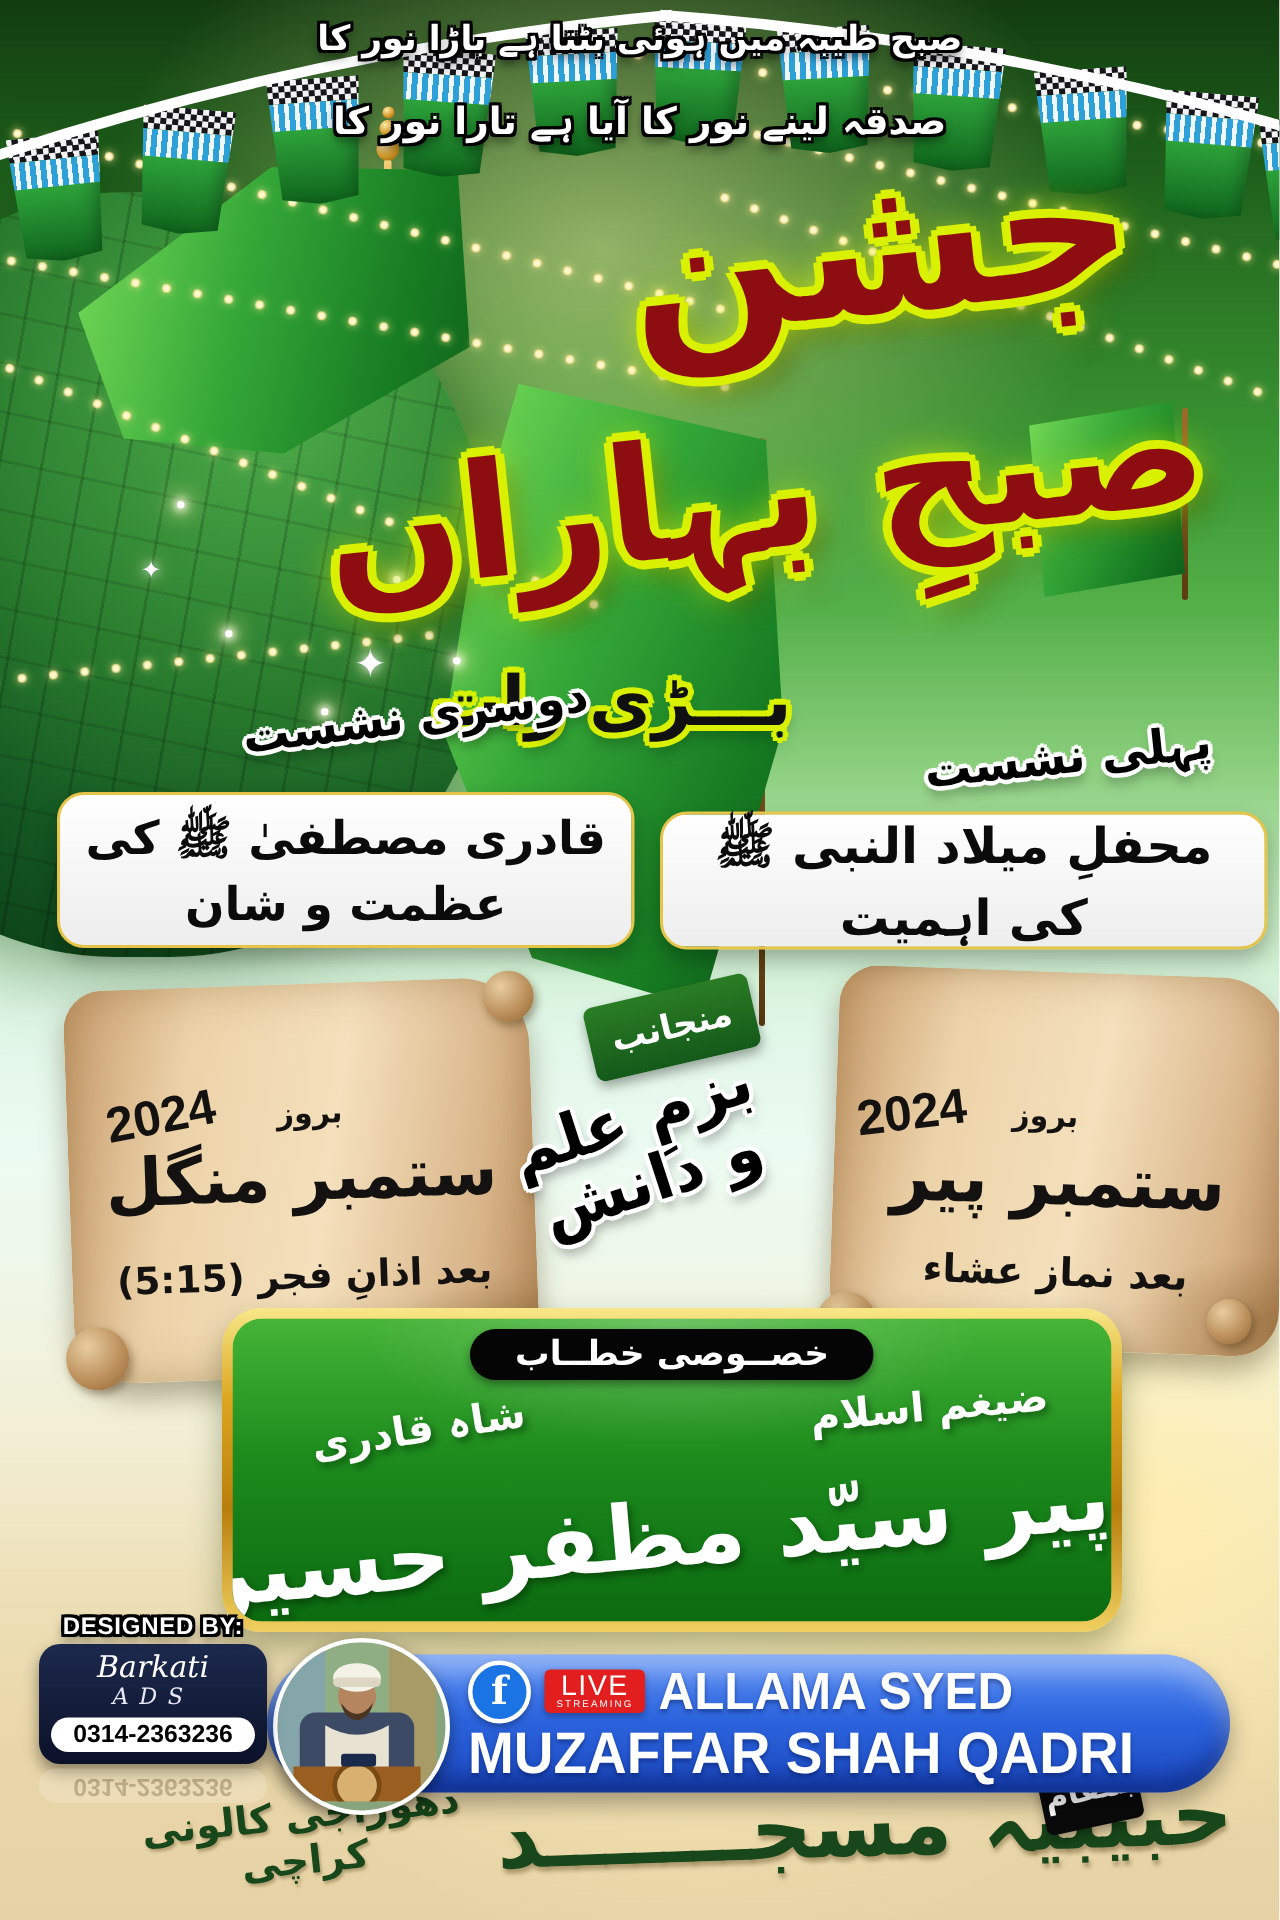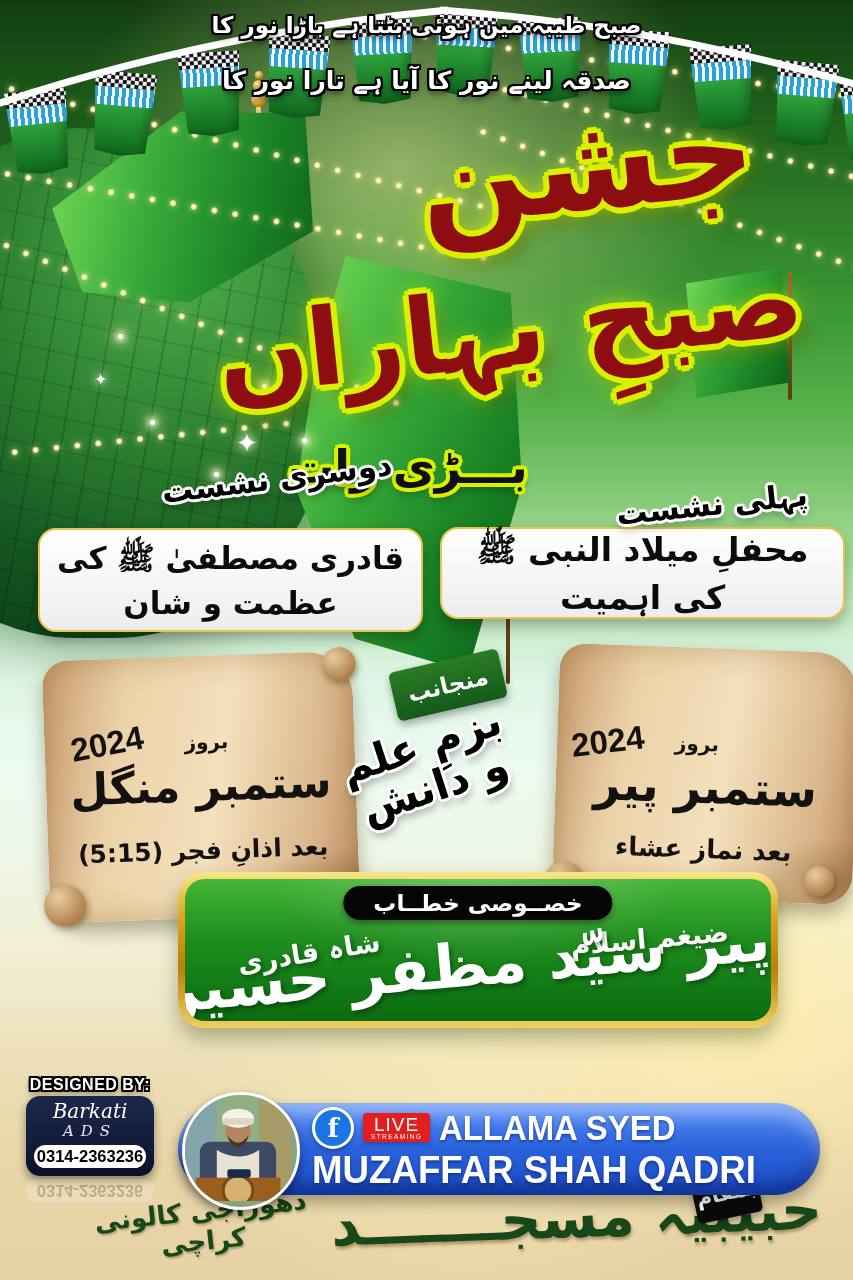--- a/index.html
+++ b/index.html
@@ -89,37 +89,37 @@
     text-shadow:2px 3px 3px rgba(0,0,0,.55);
   }
   .scroll-urdu{color:#141210;font-weight:bold;text-align:center;}
   .org-label{
     background:linear-gradient(180deg,#2a7d24,#14591a);color:#fff;border-radius:6px;
     display:flex;align-items:center;justify-content:center;font-size:23px;font-weight:bold;
     box-shadow:0 4px 8px rgba(0,0,0,.35);z-index:6;
   }
   .org-name{font-size:42px;font-weight:bold;color:#000;line-height:1.05;text-align:center;z-index:6;}
   .speech-banner{
-    left:148px;top:872px;width:600px;height:156px;border-radius:26px;padding:7px;box-sizing:border-box;
+    left:148px;top:872px;width:600px;height:216px;border-radius:26px;padding:7px;box-sizing:border-box;
     background:linear-gradient(180deg,#f8e788,#dca621 28%,#b97f0c 62%,#f0d060);
-    box-shadow:0 10px 20px rgba(40,60,10,.35);z-index:5;margin-left:30px;
+    box-shadow:0 10px 20px rgba(40,60,10,.35);z-index:5;
   }
   .speech-inner{
     width:100%;height:100%;border-radius:20px;position:relative;overflow:hidden;
     background:
       radial-gradient(300px 120px at 50% 0%, rgba(255,255,255,.22), transparent 70%),
       linear-gradient(180deg,#45b437,#1d8c1d 45%,#0b6b10);
   }
   .speech-pill{
     position:absolute;top:7px;left:50%;transform:translateX(-50%);
     background:#050505;color:#fff;border-radius:22px;padding:4px 30px;
     font-size:23px;font-weight:bold;white-space:nowrap;box-shadow:0 3px 6px rgba(0,0,0,.4);
   }
   .speech-text{color:#fff;font-weight:bold;text-shadow:2px 3px 5px rgba(0,30,0,.45);}
-  .designer{left:26px;top:1076px;width:128px;text-align:center;z-index:8;}
+  .designer{left:26px;top:1076px;width:152px;text-align:center;z-index:8;}
   .designer-heading{font-family:"Liberation Sans",sans-serif;font-size:16px;font-weight:bold;color:#fff;letter-spacing:.5px;}
   .designer-card{margin-top:2px;background:linear-gradient(180deg,#1d2a4e,#0b1128);border-radius:14px;padding:5px 8px 8px;box-shadow:0 5px 10px rgba(0,0,0,.4);}
   .designer-brand{font-family:"DejaVu Serif",serif;font-style:italic;font-size:20px;color:#fff;line-height:1;}
   .designer-sub{font-family:"DejaVu Serif",serif;font-style:italic;font-size:15px;color:#e9e9fa;letter-spacing:7px;margin-top:1px;}
   .designer-phone{margin-top:5px;background:#fff;border-radius:12px;color:#000;font-family:"Liberation Sans",sans-serif;font-weight:bold;font-size:16.5px;padding:2px 0;}
   .designer-reflection{margin-top:3px;transform:scaleY(-1);opacity:.18;background:#fff;border-radius:12px;color:#000;font-family:"Liberation Sans",sans-serif;font-weight:bold;font-size:16.5px;padding:2px 0;}
   .live-bar{
     left:178px;top:1103px;width:642px;height:92px;border-radius:46px;z-index:7;
     background:linear-gradient(180deg,#5c90f5,#2b63dd 48%,#1b49bf);
     box-shadow:inset 0 12px 16px rgba(255,255,255,.35), inset 0 -10px 14px rgba(0,20,90,.45), 0 8px 14px rgba(0,0,0,.3);
@@ -202,21 +202,21 @@
   <div class="abs couplet rtl ob" style="top:66px;font-size:25px;">صدقہ لینے نور کا آیا ہے تارا نور کا</div>
   <div class="abs couplet rtl ob" style="top:12px;font-size:23px;">صبح طیبہ میں ہوئی بٹتا ہے باڑا نور کا</div>
 
   <div class="abs title-wrap rtl">
     <div class="abs title-glow" style="right:36px;top:-8px;font-size:128px;line-height:1;">جشن</div>
     <div class="abs title-glow" style="left:0;top:158px;font-size:106px;line-height:1;white-space:nowrap;">صبحِ بہاراں</div>
   </div>
   <div class="abs subtitle rtl">بـــڑی رات</div>
 
   <div class="abs session-header ow rtl" style="left:592px;top:486px;width:240px;transform:rotate(-6deg);">پہلی نشست</div>
-  <div class="abs session-box rtl" style="left:440px;top:527px;width:405px;height:92px;font-size:33px;">محفلِ میلاد النبی ﷺ کی اہمیت</div>
+  <div class="abs session-box rtl" style="left:440px;top:541px;width:405px;height:92px;font-size:33px;">محفلِ میلاد النبی ﷺ کی اہمیت</div>
 
   <div class="abs session-header ow rtl" style="left:142px;top:460px;width:270px;transform:rotate(-7deg);">دوسری نشست</div>
   <div class="abs session-box rtl" style="left:38px;top:528px;width:385px;height:104px;font-size:31px;">قادری مصطفیٰ ﷺ کی عظمت و شان</div>
 
   <div class="abs scroll" style="left:556px;top:648px;width:300px;height:252px;transform:rotate(2deg);">
     <div class="abs curl" style="left:-8px;bottom:-6px;width:40px;height:40px;"></div>
     <div class="abs curl" style="right:18px;bottom:8px;width:30px;height:30px;"></div>
     <div class="abs scroll-urdu" style="left:14px;top:78px;font-size:33px;transform:rotate(-9deg);font-family:'Liberation Sans',sans-serif;">2024</div>
     <div class="abs scroll-urdu rtl" style="left:118px;top:84px;font-size:20px;">بروز</div>
     <div class="abs scroll-urdu rtl" style="left:0;top:112px;width:100%;font-size:46px;">ستمبر پیر</div>

